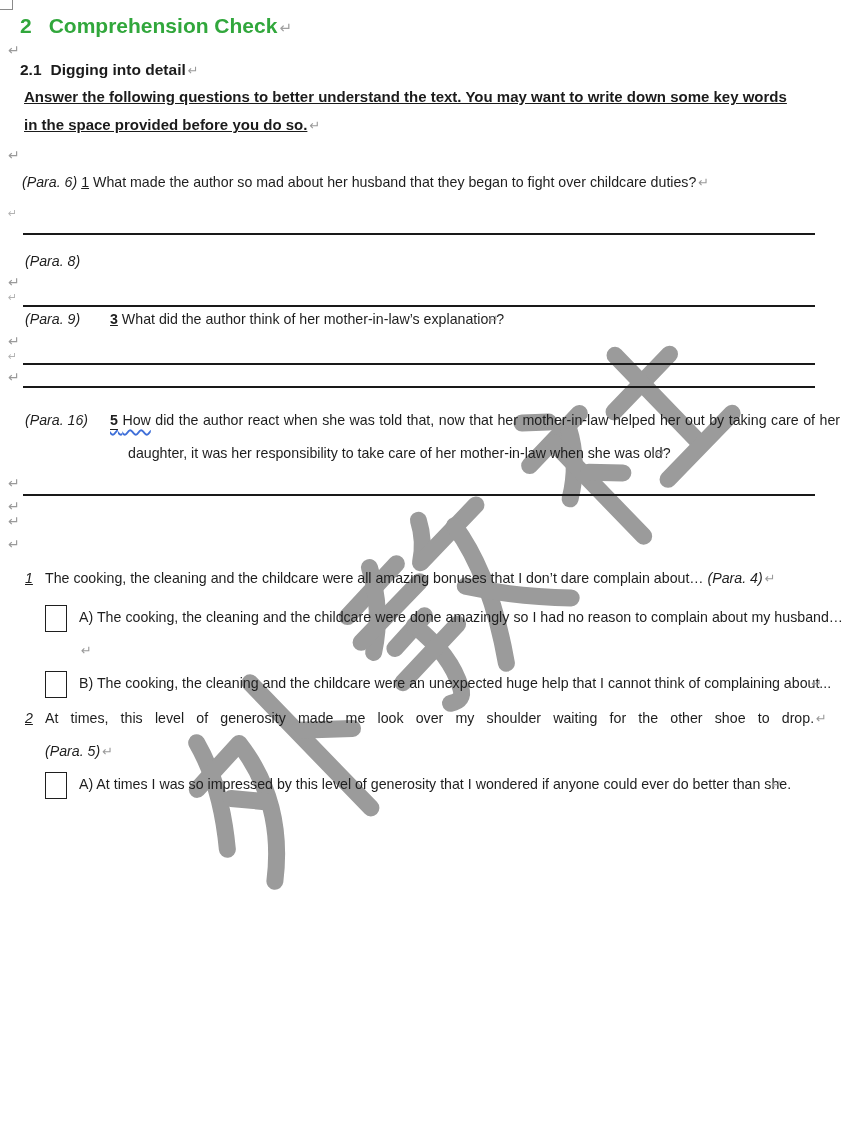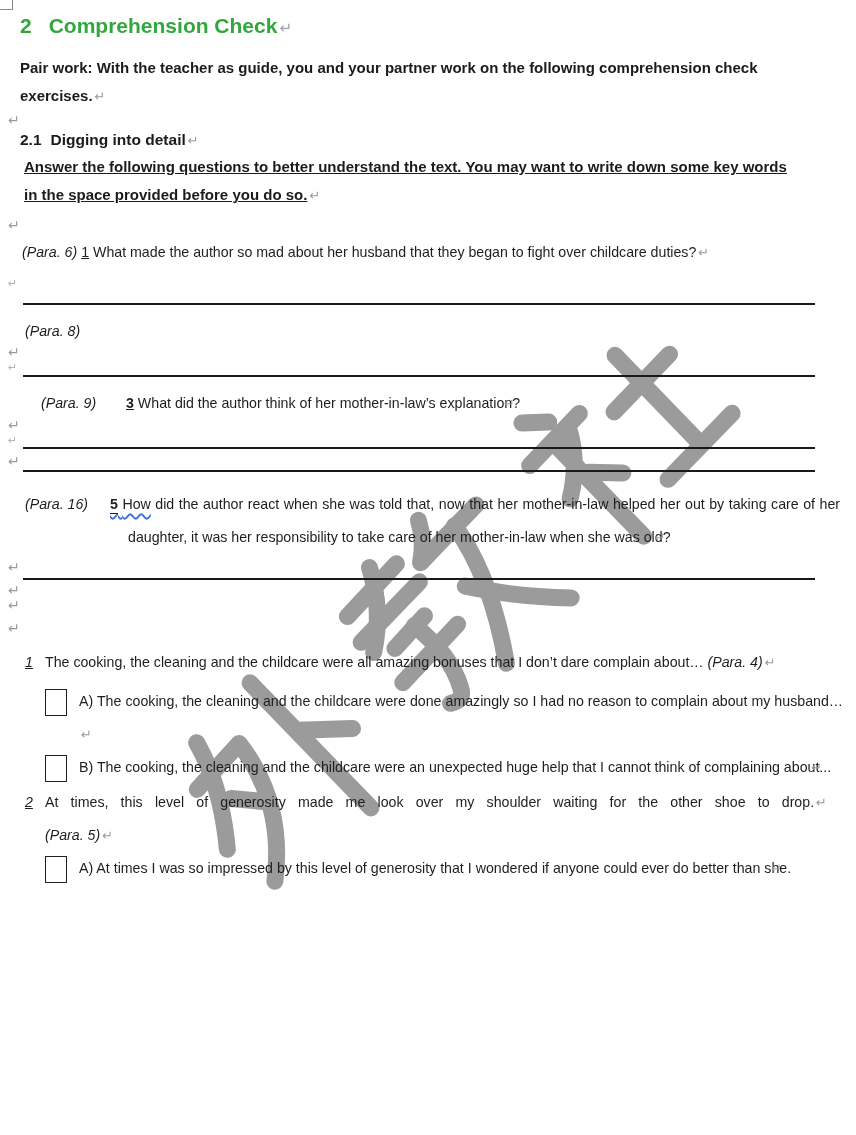--- a/index.html
+++ b/index.html
@@ -87,23 +87,20 @@
       </g>
     </svg>
   </div>
 
   <div class="content">
 
     <div class="h1">
       <span class="hnum">2</span><span>Comprehension Check</span><span class="pil hpil">↵</span>
     </div>
 
-    <div class="boldpara">
-      <b>Pair work:</b><span> With the teacher as guide, you and your partner work on the following comprehension check exercises.</span><span class="pil">↵</span>
-    </div>
 
     <div class="prow" style="height:16px;"><span class="pil">↵</span></div>
 
     <div class="h2">
       <span class="hnum">2.1</span><span>Digging into detail</span><span class="pil">↵</span>
     </div>
 
     <div class="instr">
       <span>Answer the following questions to better understand the text. You may want to write down some key words in the space provided before you do so.</span><span class="pil">↵</span>
     </div>
@@ -116,21 +113,21 @@
     <div class="prow sm" style="height:26px;line-height:34px;"><span class="pil">↵</span></div>
     <div class="ansline" style="margin-top:12px;"></div>
 
     <div class="qrow" style="margin-top:14px;">
       <div class="qlabel">(Para. 8)</div>
     </div>
     <div class="prow" style="height:16px;line-height:18px;"><span class="pil">↵</span></div>
     <div class="prow sm" style="height:14px;line-height:14px;"><span class="pil">↵</span></div>
     <div class="ansline" style="margin-top:2px;"></div>
 
-    <div class="qrow" style="margin-top:14px;justify-content:flex-end;">
+    <div class="qrow" style="">
       <div class="qlabel">(Para. 9)</div>
       <div class="qbody"><span class="qnum b">3</span> <span>What did the author think of her mother-in-law’s explanation?</span><span class="pil">↵</span></div>
     </div>
     <div class="prow" style="height:16px;line-height:18px;"><span class="pil">↵</span></div>
     <div class="prow sm" style="height:13px;line-height:13px;"><span class="pil">↵</span></div>
     <div class="ansline" style="margin-top:2px;"></div>
 
     <div class="prow" style="height:18px;line-height:24px;"><span class="pil">↵</span></div>
     <div class="ansline" style="margin-top:3px;"></div>
 

